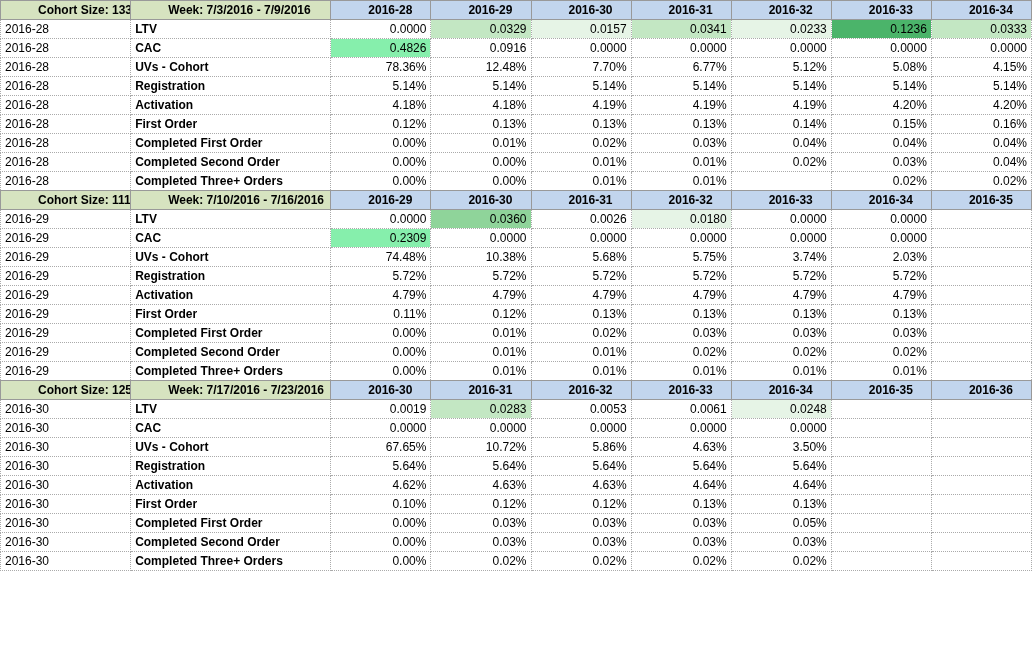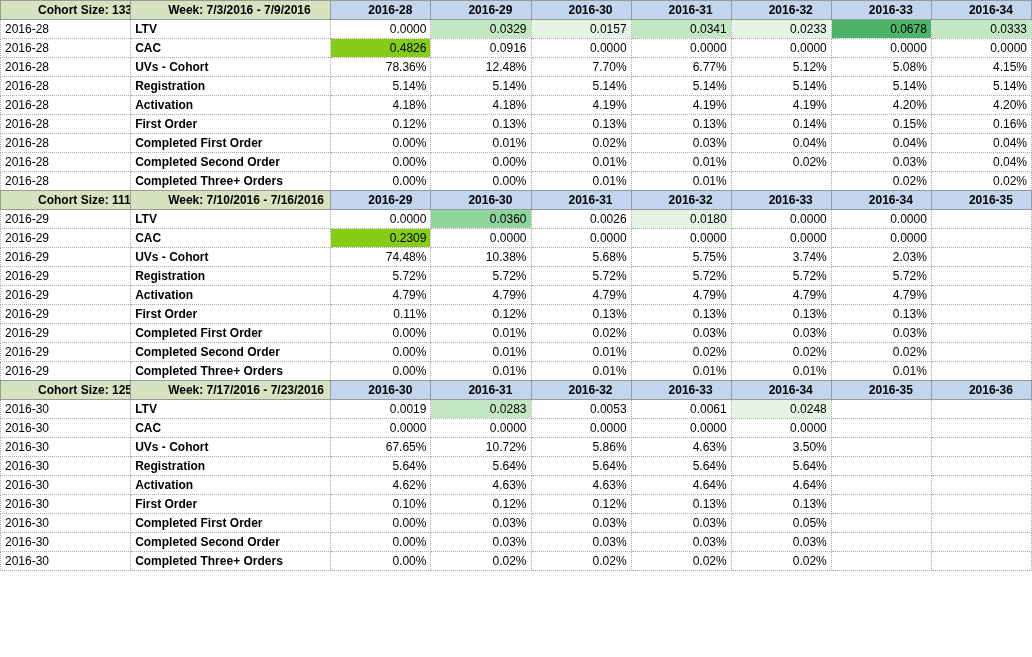--- a/index.html
+++ b/index.html
@@ -26,21 +26,21 @@
   }
   .filter-row td { background: #faeed2; font-weight: bold; border:1px solid #bbb; }
   .filter-label { text-align: left; }
   .filter-right { text-align: right; }
   .filter-val { background: #fff !important; font-weight: normal; }
   .cohort-header td { background: #c2d5ed; font-weight: bold; border:1px solid #999;padding-left:37px;}
   .cohort-header td.label-cell { background: #d6e3c0; }
   .cohort-header td.hdr-week { text-align:left; }
   .metric-label { font-weight: bold; }
   .num { text-align: right; }
-  .bg-yellow { background: #84cc16; }
+  .bg-yellow { background: #86efac; }
   .bg-g1 { background: #e6f4e6; }
   .bg-g2 { background: #c3e7c3; padding-left: 32px; }
   .bg-g3 { background: #8fd49a; }
   .bg-g4 { background: #4bb46a; }
   .filter-arrow { float:right; color:#555; font-size:10px; }
   col.c0 { width: 130px; }
   col.c1 { width: 200px; }
   col.cx { width: 100px; }
 </style>
 </head>
@@ -71,21 +71,21 @@
         <td class="hdr-week">2016-34</td>
       </tr>
       <tr>
         <td>2016-28</td>
         <td class="metric-label">LTV</td>
         <td class="num ">0.0000</td>
         <td class="num bg-g2">0.0329</td>
         <td class="num bg-g1">0.0157</td>
         <td class="num bg-g2">0.0341</td>
         <td class="num bg-g1">0.0233</td>
-        <td class="num bg-g4">0.0678</td>
+        <td class="num bg-g4">0.1236</td>
         <td class="num bg-g2">0.0333</td>
       </tr>
       <tr>
         <td>2016-28</td>
         <td class="metric-label">CAC</td>
         <td class="num bg-yellow">0.4826</td>
         <td class="num ">0.0916</td>
         <td class="num ">0.0000</td>
         <td class="num ">0.0000</td>
         <td class="num ">0.0000</td>

